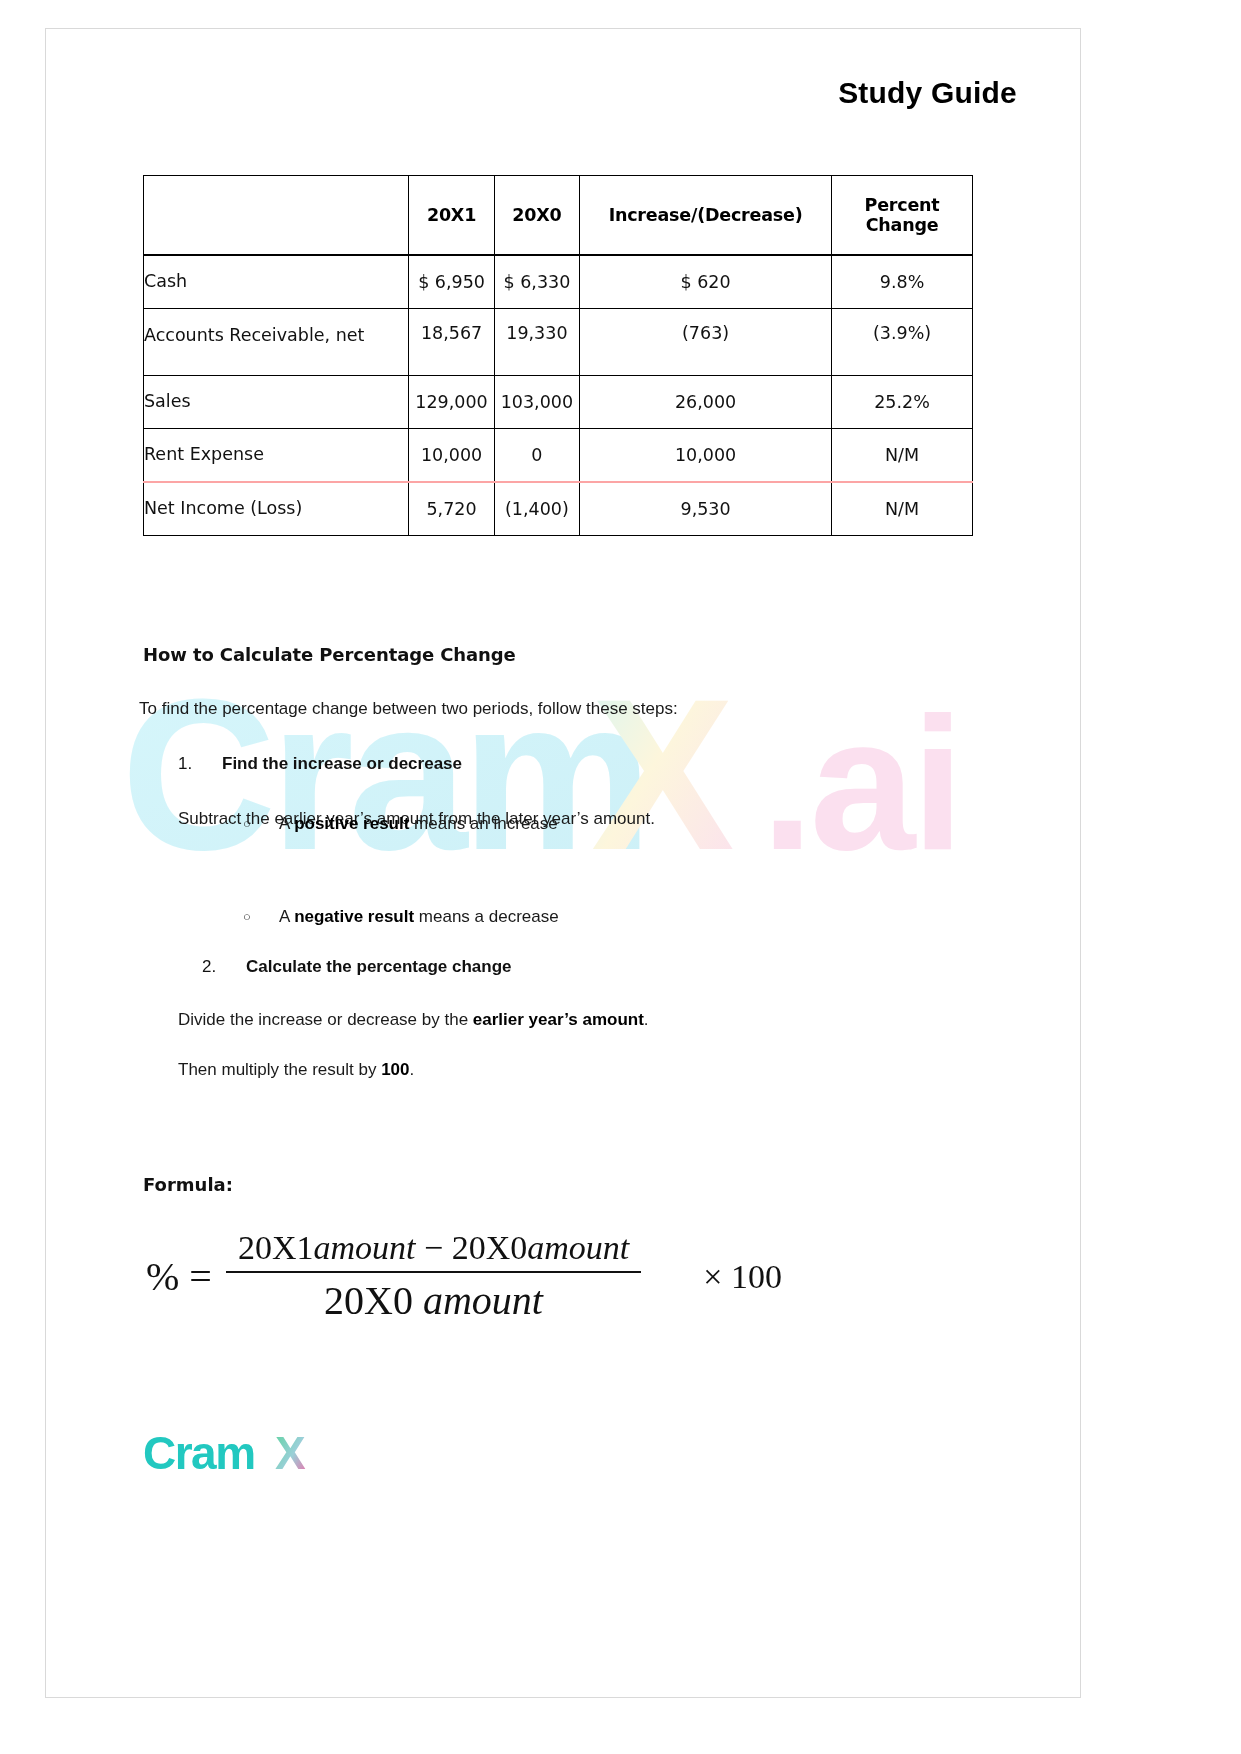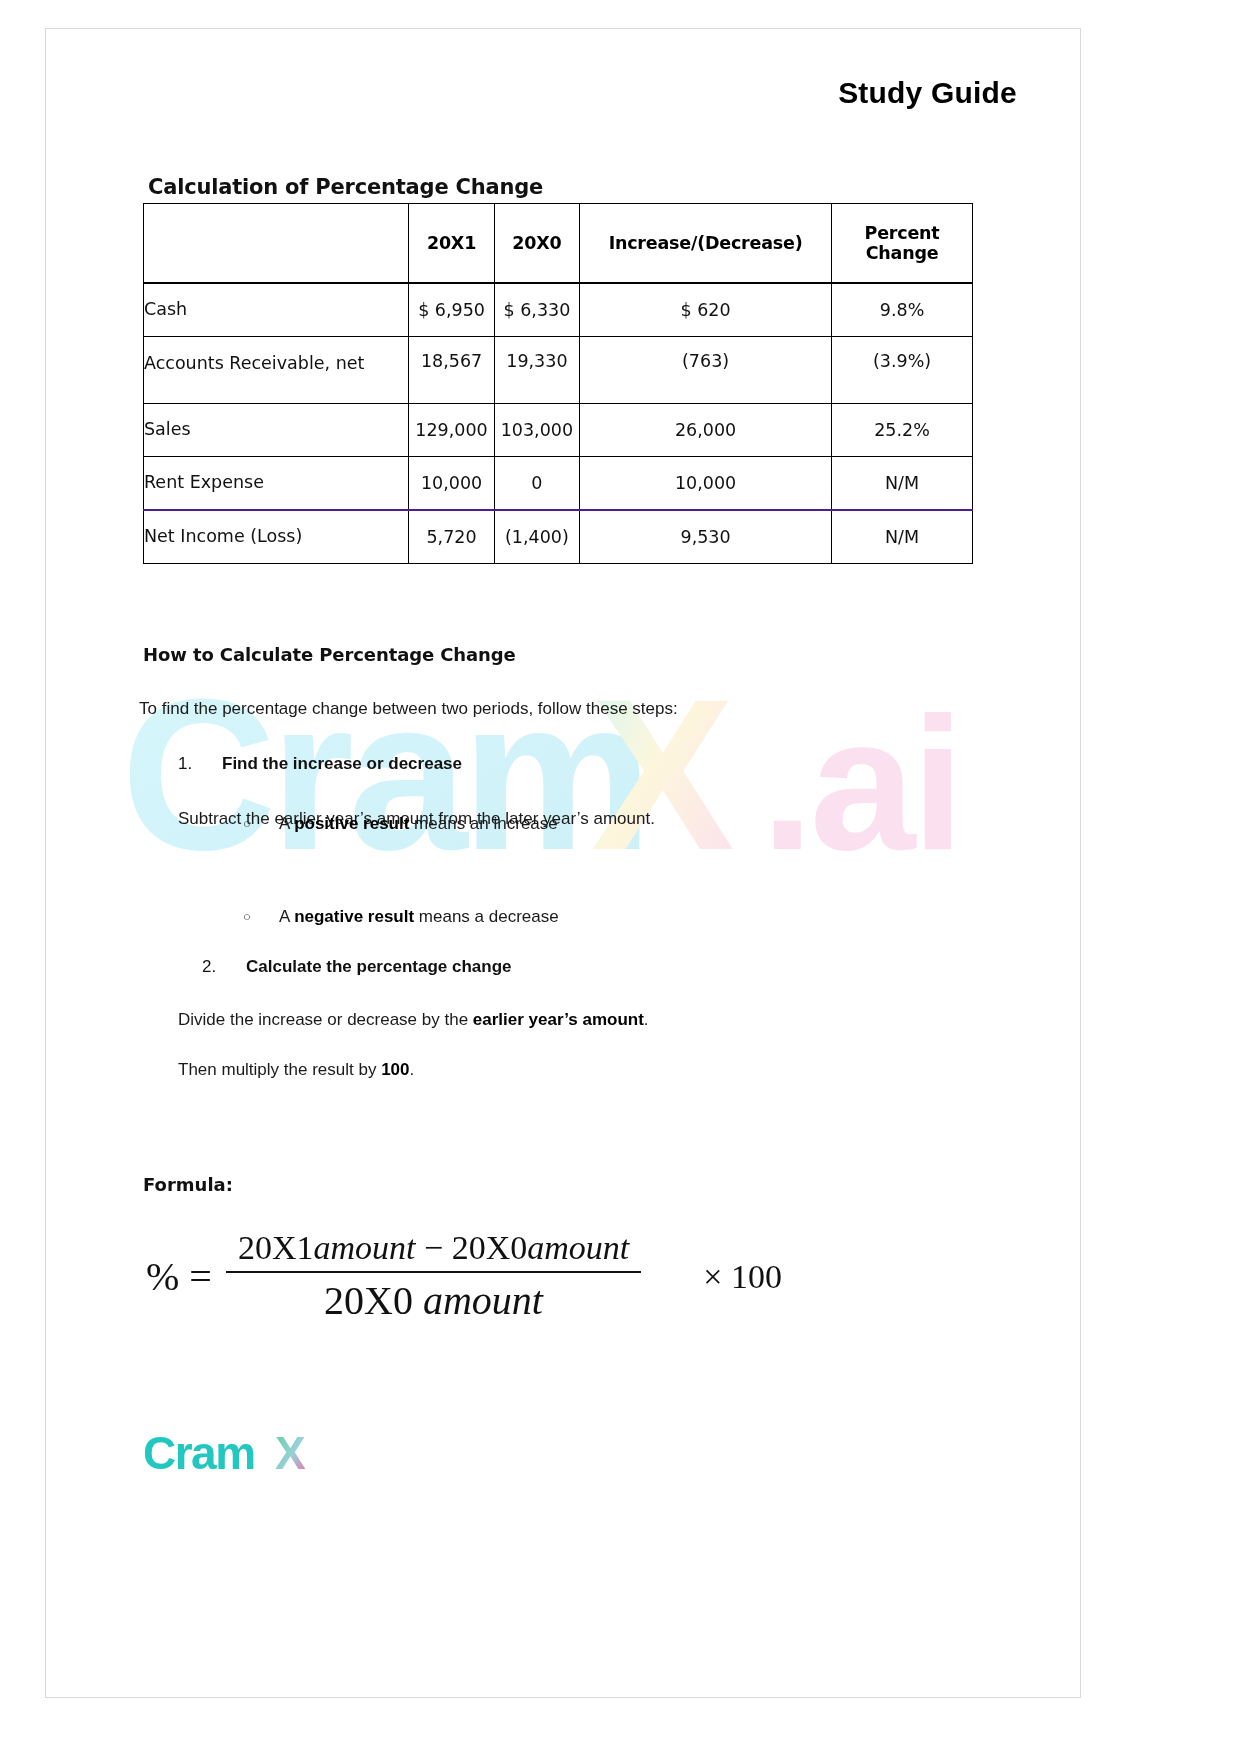--- a/index.html
+++ b/index.html
@@ -83,21 +83,21 @@
     height:52px;
   }
   td.lbl{
     text-align:left;
     padding:8px 0 8px 12px;
     line-height:1.45;
   }
   td.num{text-align:center;padding:0 6px;}
   tr.tall td{height:76px;vertical-align:top;padding-top:14px;}
   tr.tall td.lbl{vertical-align:top;padding-top:14px;}
-  tr.last td{border-top:2px solid #4c1d95;margin-top:12px;}
+  tr.last td{border-top:2px solid #fca5a5;margin-top:12px;}
   
   .content{position:absolute;left:97px;top:0;width:850px;z-index:2;}
   .h-sub{
     position:absolute;
     font-family:"DejaVu Sans",sans-serif;
     font-weight:bold;
     font-size:18px;
     color:#111;
     letter-spacing:-0.1px;
   }
@@ -204,21 +204,20 @@
       </defs>
       <text x="0" y="190" font-family="'Liberation Sans',sans-serif" font-size="215" font-weight="bold" fill="url(#wmg1)" letter-spacing="-6">Cram</text>
       <text x="470" y="190" font-family="'Liberation Sans',sans-serif" font-size="215" font-weight="bold" fill="url(#wmg2)" letter-spacing="-6">X</text>
       <text x="640" y="190" font-family="'Liberation Sans',sans-serif" font-size="190" font-weight="bold" fill="#fbe0ef" letter-spacing="-4">.ai</text>
     </svg>
   </div>
 
   <div class="study-guide">Study Guide</div>
 
   <div class="tbl-wrap">
-    <div class="tbl-title">Calculation of Percentage Change</div>
     <table class="pct">
       <colgroup>
         <col class="c1">
           <col class="c2">
           <col class="c3">
           <col class="c4">
           <col class="c5">
       </colgroup>
       <thead>
         <tr>

